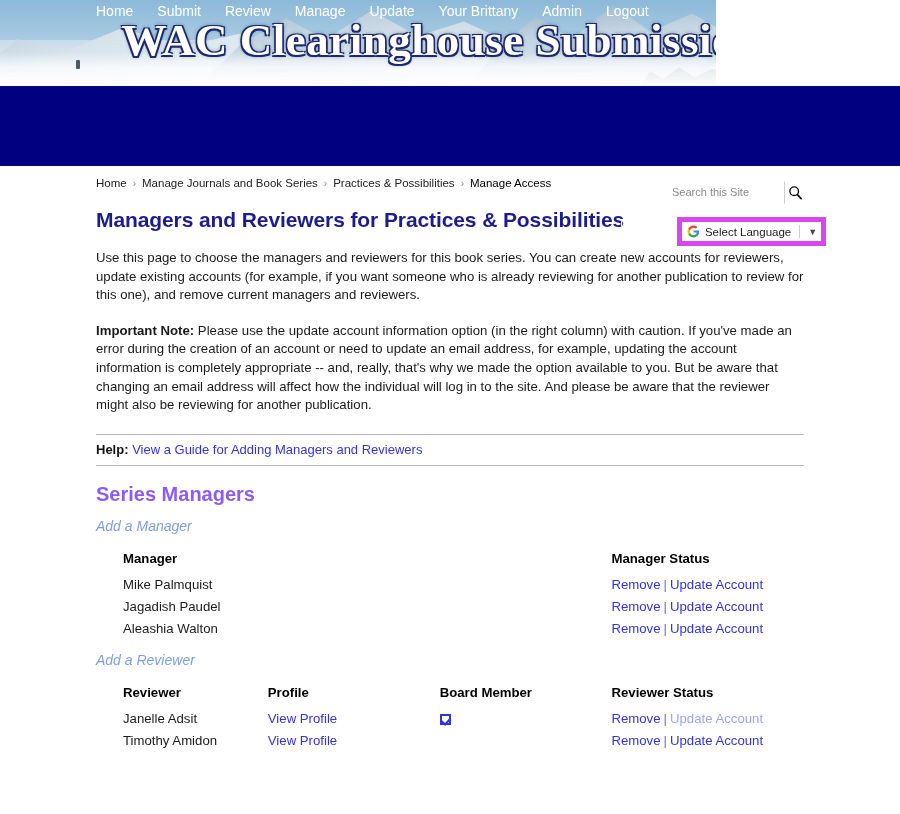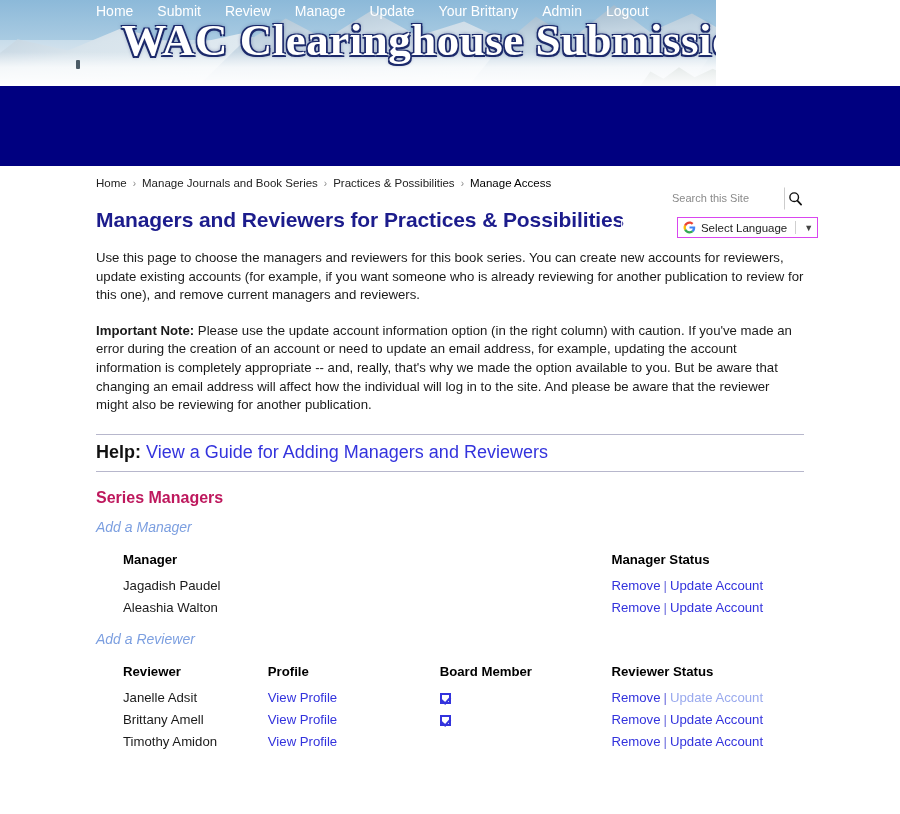--- a/index.html
+++ b/index.html
@@ -95,21 +95,21 @@
   .navlinks a {
     color: #ffffff;
     text-decoration: none;
     font-size: 14px;
     padding: 0 24px 0 0;
     white-space: nowrap;
   }
   .navlinks a:first-child { }
   .search-wrap {
     position: absolute;
-    left: 667px; top: 101px;
+    left: 667px; top: 95px;
     display: flex;
     align-items: stretch;
   }
   .search-input {
     width: 117px; height: 21px;
     border: 1px solid #ffffff;
     background: #ffffff;
     font-size: 11px;
     color: #333;
     padding: 0 4px;
@@ -128,22 +128,22 @@
   }
   .translate-row {
     position: absolute;
     left: 618px; top: 131px;
     display: flex; align-items: flex-start; gap: 6px;
   }
   .translate-label { color:#ffffff; font-size: 12px; }
   .gtrans {
     display:flex; align-items:center;
     background:#ffffff;
-    height: 21px;
-    border: 1px solid #d946ef;
+    height: 29px;
+    border: 5px solid #d946ef;
     padding: 0 4px 0 5px;
     font-size: 11.5px;
     color: #222;
     gap: 5px;
     cursor: pointer;
   }
   .gtrans .gsep {
     width:1px; height:13px; background:#cfcfcf; margin:0 3px;
   }
   .gtrans .caret { font-size: 9px; color:#444; }
@@ -176,31 +176,31 @@
     line-height: 18.6px;
     color: #1a1a1a;
   }
   p.body b { font-weight: 700; }
 
   .helpbox {
     margin-top: 19px;
     border-top: 1px solid #b7b7cc;
     border-bottom: 1px solid #b7b7cc;
     padding: 7px 0 8px 0;
-    font-size: 18px;
+    font-size: 13px;
     color: #111;
   }
   .helpbox b { font-weight:700; }
   .helpbox a { color:#3333dd; text-decoration:none; }
 
   h2.section {
     margin: 17px 0 0 0;
-    font-size: 16px;
+    font-size: 20px;
     font-weight: 700;
-    color: #be185d;
+    color: #8b5cf6;
   }
   .addlink {
     margin: 12px 0 0 0;
     font-size: 14px;
     font-style: italic;
     color: #7c9fe0;
     text-decoration: none;
     display: inline-block;
   }
 
@@ -330,20 +330,28 @@
     <thead>
       <tr>
         <th class="col-a">Manager</th>
         <th class="col-b"></th>
         <th class="col-c"></th>
         <th class="col-d">Manager Status</th>
       </tr>
     </thead>
     <tbody>
       <tr>
+        <td class="col-a">Mike Palmquist</td>
+        <td class="col-b"></td>
+        <td class="col-c"></td>
+        <td class="col-d">
+          <a href="#">Remove</a><span class="pipe">|</span><a href="#">Update Account</a>
+        </td>
+      </tr>
+      <tr>
         <td class="col-a">Jagadish Paudel</td>
         <td class="col-b"></td>
         <td class="col-c"></td>
         <td class="col-d">
           <a href="#">Remove</a><span class="pipe">|</span><a href="#">Update Account</a>
         </td>
       </tr>
       <tr>
         <td class="col-a">Aleashia Walton</td>
         <td class="col-b"></td>
@@ -369,26 +377,20 @@
     </thead>
     <tbody>
 
       <tr>
         <td class="col-a">Janelle Adsit</td>
         <td class="col-b"><a href="#">View Profile</a></td>
         <td class="col-c"><span class="cbx"></span></td>
         <td class="col-d"><a href="#">Remove</a><span class="pipe">|</span><a class="dim" href="#">Update Account</a></td>
       </tr>
 
-      <tr>
-        <td class="col-a">Brittany Amell</td>
-        <td class="col-b"><a href="#">View Profile</a></td>
-        <td class="col-c"><span class="cbx"></span></td>
-        <td class="col-d"><a href="#">Remove</a><span class="pipe">|</span><a href="#">Update Account</a></td>
-      </tr>
 
       <tr>
         <td class="col-a">Timothy Amidon</td>
         <td class="col-b"><a href="#">View Profile</a></td>
         <td class="col-c"></td>
         <td class="col-d"><a href="#">Remove</a><span class="pipe">|</span><a href="#">Update Account</a></td>
       </tr>
 
     </tbody>
   </table>

